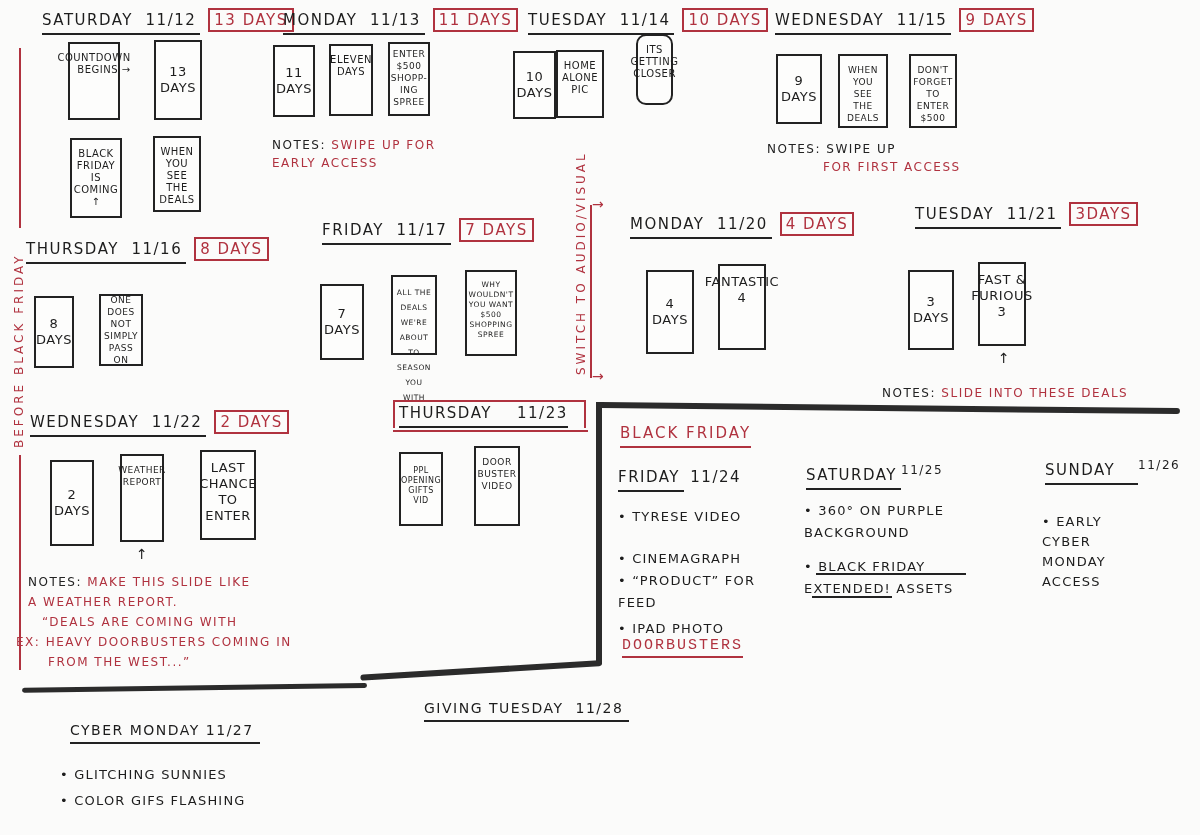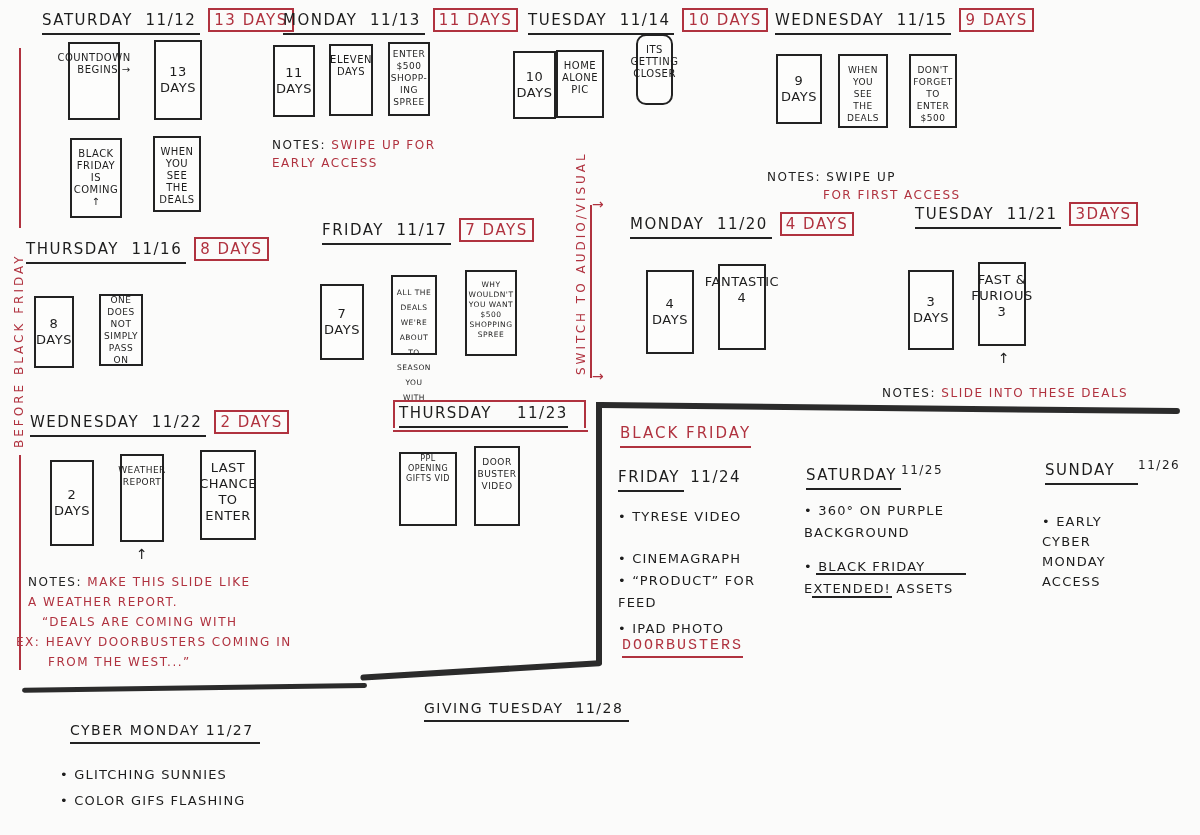--- a/index.html
+++ b/index.html
@@ -52,21 +52,21 @@
 <div class="card big" style="left:513px;top:51px;width:43px;height:68px;">10 Days</div>
 <div class="card top" style="left:556px;top:50px;width:48px;height:68px;">Home Alone Pic</div>
 <div class="card top" style="left:636px;top:34px;width:37px;height:71px;border-radius:10px;">Its Getting Closer</div>
 
 <div class="hdr" style="left:775px;top:8px;">
   <span class="ul"><span>Wednesday</span>&nbsp;&nbsp;<span>11/15</span></span><span class="badge">9 Days</span>
 </div>
 <div class="card big" style="left:776px;top:54px;width:46px;height:70px;">9 Days</div>
 <div class="card top" style="left:838px;top:54px;width:50px;height:74px;font-size:9px;">When You See the Deals</div>
 <div class="card top" style="left:909px;top:54px;width:48px;height:74px;font-size:9px;">Don't Forget to Enter $500</div>
-<div class="note" style="left:767px;top:140px;width:200px;margin-top:28px;">
+<div class="note" style="left:767px;top:140px;width:200px;">
   <span class="k">Notes:</span>
   <span class="k">Swipe up</span><br>
   <span style="padding-left:56px;" class="v">for first access</span>
 </div>
 
 <div class="redline" style="left:19px;top:48px;width:2px;height:180px;"></div>
 <div class="vert" style="left:12px;top:448px;">Before Black Friday</div>
 <div class="redline" style="left:19px;top:455px;width:2px;height:215px;"></div>
 
 <div class="hdr" style="left:26px;top:237px;">
@@ -118,21 +118,21 @@
   <span class="v" style="padding-left:14px;">“Deals are coming with</span><br>
   <span class="v" style="margin-left:-12px;">Ex:</span>
   <span class="v">heavy doorbusters coming in</span><br>
   <span class="v" style="padding-left:20px;">from the west...”</span>
 </div>
 
 <div class="hdr" style="left:393px;top:400px;border:2px solid #b0323f;border-bottom:none;padding:2px 16px 0 4px;">
   <span style="display:inline-block;padding-bottom:4px;border-bottom:2px solid #222;"><span>Thursday</span>&nbsp;&nbsp;&nbsp;&nbsp;<span>11/23</span></span>
 </div>
 <div class="redline" style="left:393px;top:430px;width:195px;height:2px;"></div>
-<div class="card top" style="left:399px;top:452px;width:58px;height:74px;font-size:8px;line-height:10px;padding-top:0;">PPL Opening Gifts Vid</div>
+<div class="card top" style="left:399px;top:452px;width:44px;height:74px;font-size:8px;line-height:10px;padding-top:12px;">PPL Opening Gifts Vid</div>
 <div class="card top" style="left:474px;top:446px;width:46px;height:80px;font-size:9px;">Door Buster Video</div>
 
 <div class="thick" style="left:598px;top:402px;width:582px;height:6px;border-radius:3px;transform:rotate(0.6deg);transform-origin:left center;"></div>
 <div class="thick" style="left:596px;top:402px;width:6px;height:262px;"></div>
 <div class="thick" style="left:360px;top:660px;width:242px;height:6px;border-radius:3px;transform:rotate(-3.5deg);transform-origin:right center;"></div>
 <div class="thick" style="left:22px;top:683px;width:345px;height:5px;border-radius:3px;transform:rotate(-0.8deg);transform-origin:right center;"></div>
 
 <div class="abs red" style="left:620px;top:424px;font-size:15px;letter-spacing:2px;text-transform:uppercase;padding-bottom:4px;border-bottom:2px solid #b0323f;">Black Friday</div>
 
 <div class="hdr" style="left:618px;top:468px;">

